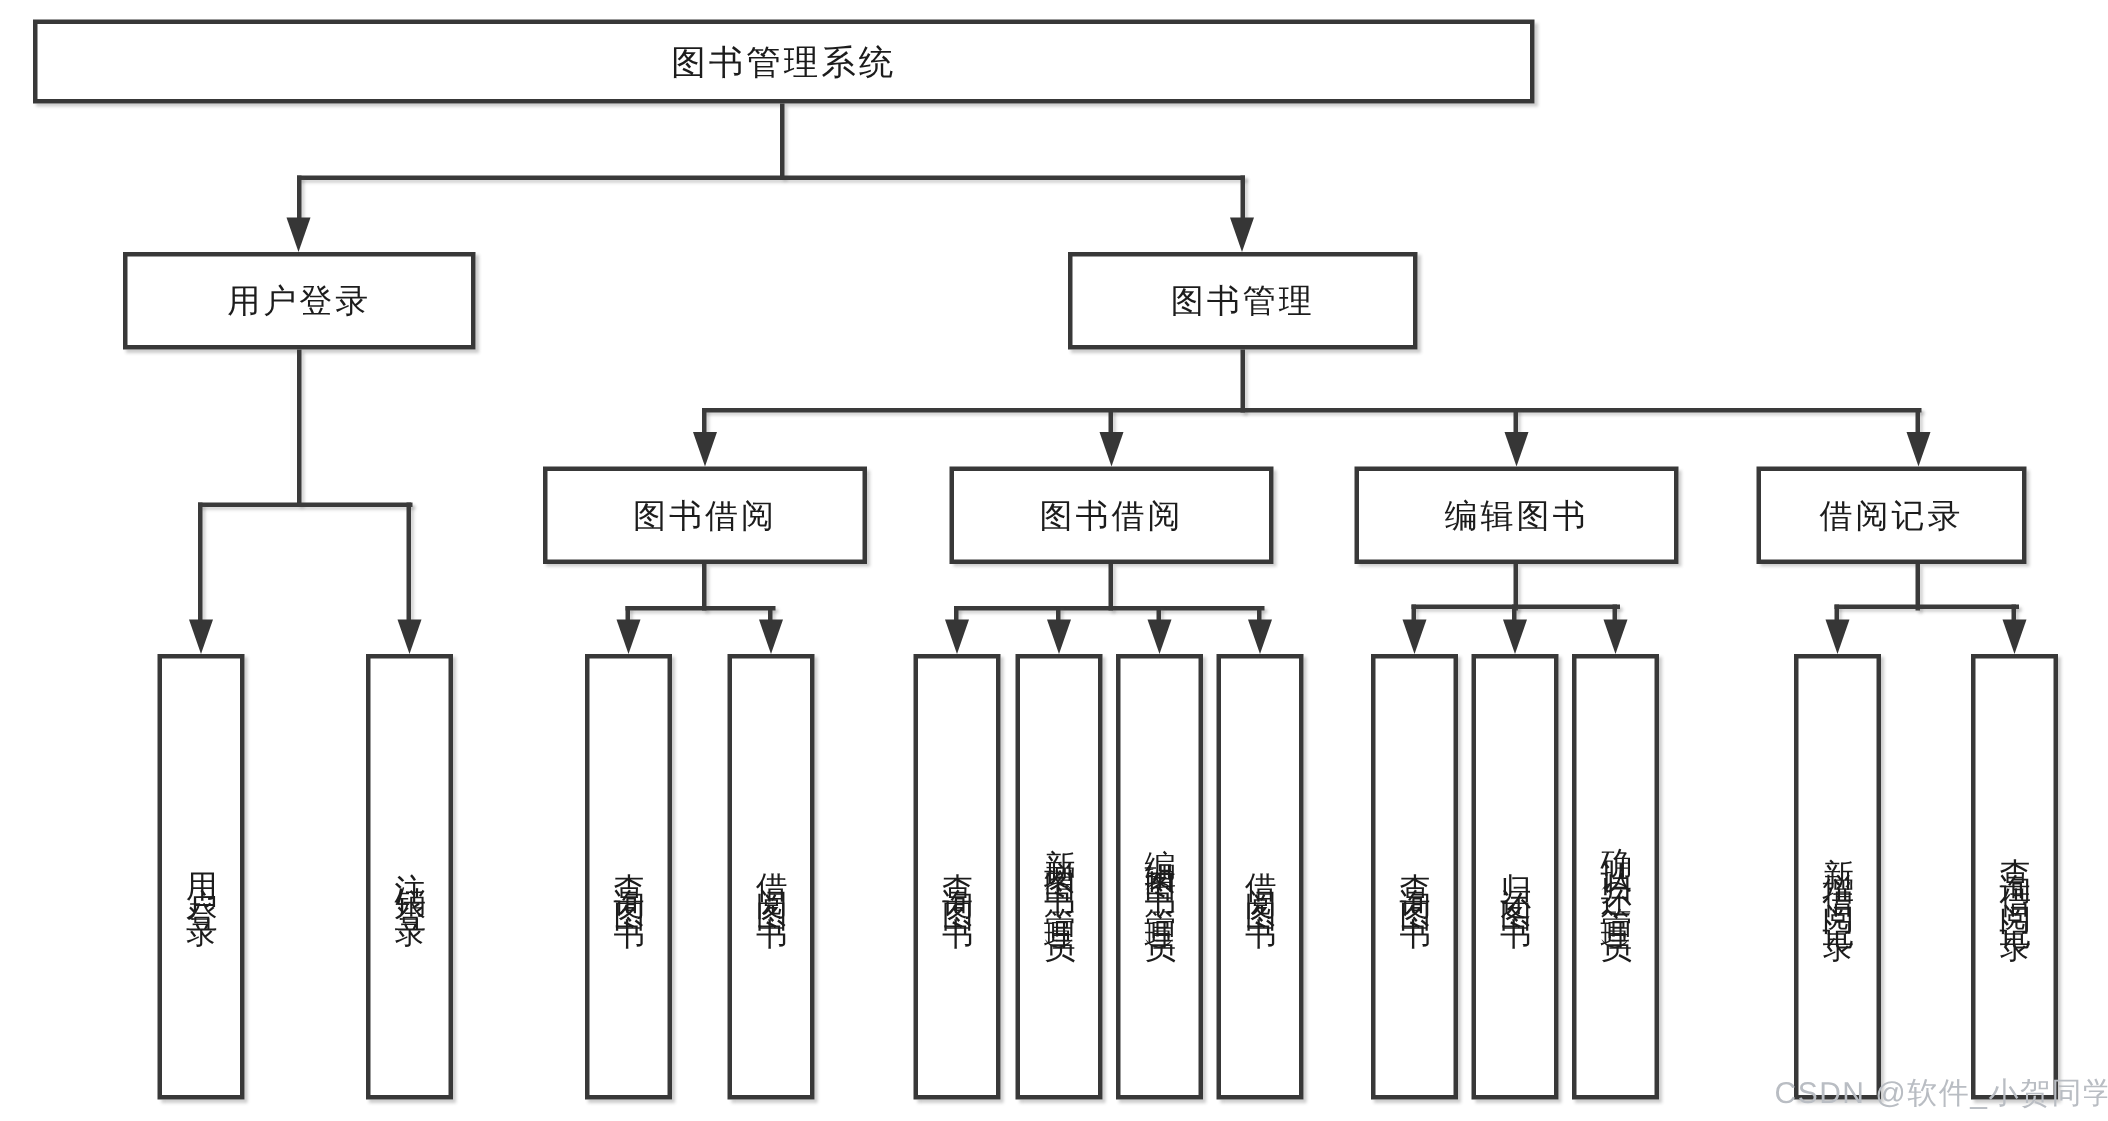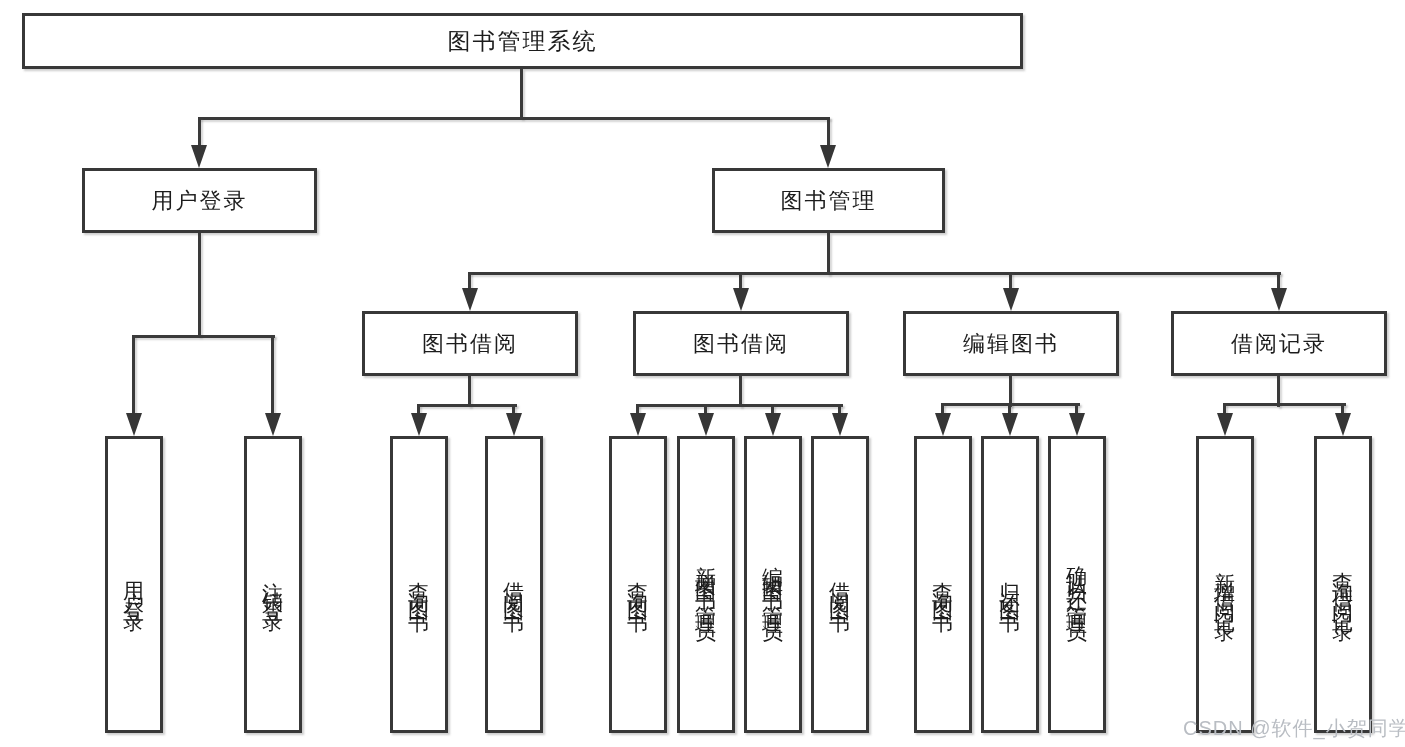--- a/index.html
+++ b/index.html
@@ -55,21 +55,21 @@
   </div>
 
   <div class="box" style="left:633px;top:311px;width:216px;height:65px;text-align:right;">
     <span>图书借阅</span>
   </div>
 
   <div class="box" style="left:903px;top:311px;width:216px;height:65px;">
     <span>编辑图书</span>
   </div>
 
-  <div class="box" style="left:1171px;top:311px;width:216px;height:65px;">
+  <div class="box" style="left:1171px;top:311px;width:180px;height:65px;">
     <span>借阅记录</span>
   </div>
 
   <div class="box leaf" style="left:105px;">
     <span>用户登录</span>
   </div>
   <div class="box leaf" style="left:244px;">
     <span>注销登录</span>
   </div>
 

